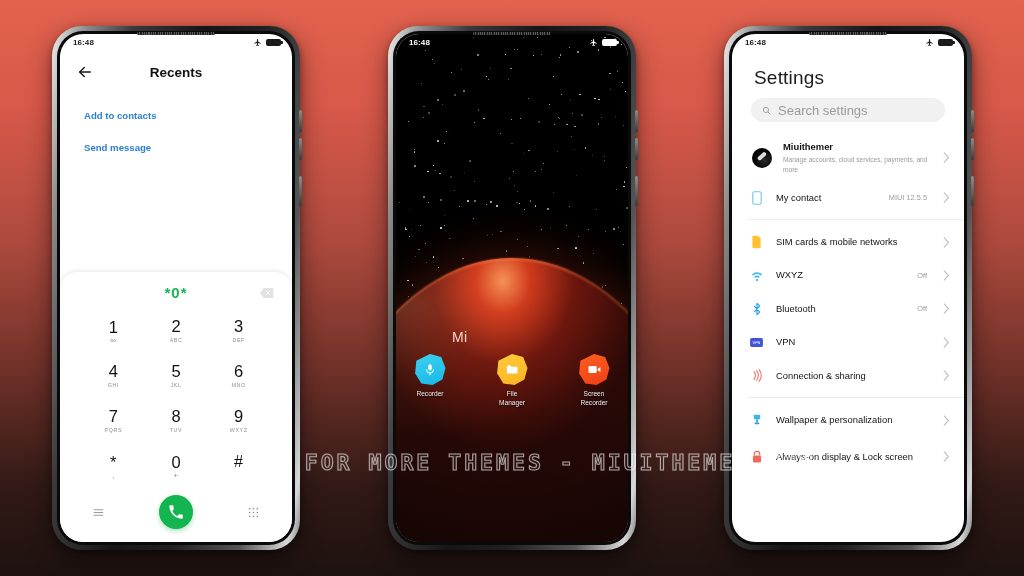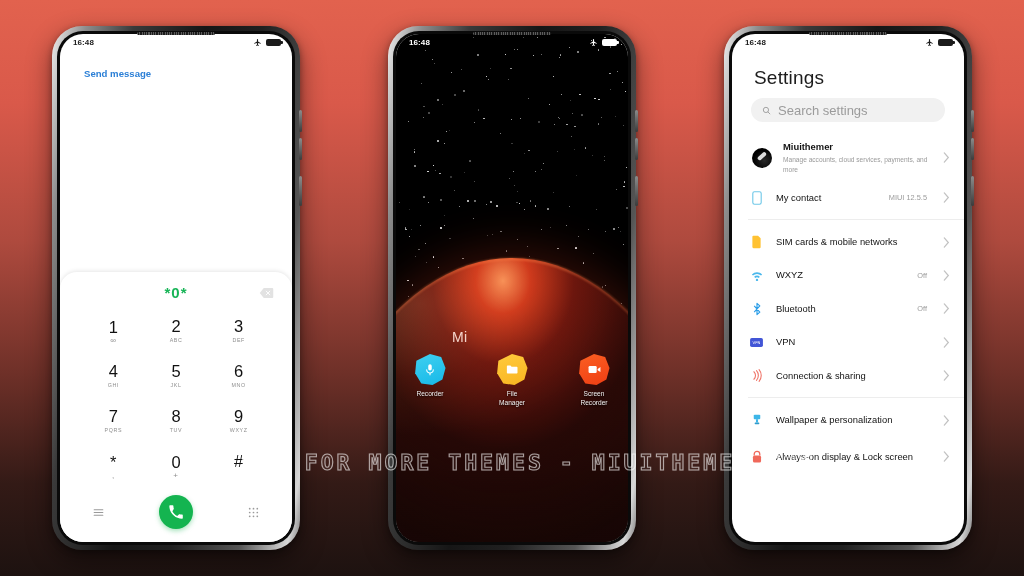--- a/index.html
+++ b/index.html
@@ -322,22 +322,30 @@
           <div class="statusbar dark">
             <span>16:48</span>
             <span class="sb-right">
               <svg class="ic-plane" viewBox="0 0 24 24" fill="currentColor">
                 <path d="M21 15.5v-1.8l-7.5-4.4V4.2c0-.9-.7-1.6-1.5-1.6s-1.5.7-1.5 1.6v5.1L3 13.7v1.8l7.5-2.3v4.9l-2.1 1.5v1.4l3.6-1 3.6 1v-1.4l-2.1-1.5v-4.9l7.5 2.3z"></path>
               </svg>
               <span class="batt"></span>
             </span>
           </div>
 
+          <div class="p1-header">
+            <svg class="back-arrow" viewBox="0 0 24 24" fill="none" stroke="#1a1a1a" stroke-width="2" stroke-linecap="round" stroke-linejoin="round">
+              <path d="M19 12H5"></path>
+                <path d="M11 18l-6-6 6-6"></path>
+            </svg>
+            <div class="p1-title">Recents</div>
+          </div>
 
           <div class="p1-actions">
+            <div class="p1-action">Add to contacts</div>
             <div class="p1-action">Send message</div>
           </div>
 
           <div class="p1-spacer"></div>
 
           <div class="keypad-sheet">
             <div class="dial-display">
               <div class="dial-number">*0*</div>
               <svg class="del-key" viewBox="0 0 24 18">
                 <path d="M7.5 1h14a1.5 1.5 0 011.5 1.5v13A1.5 1.5 0 0121.5 17h-14L1 9z" fill="#e2e2e2"></path>

